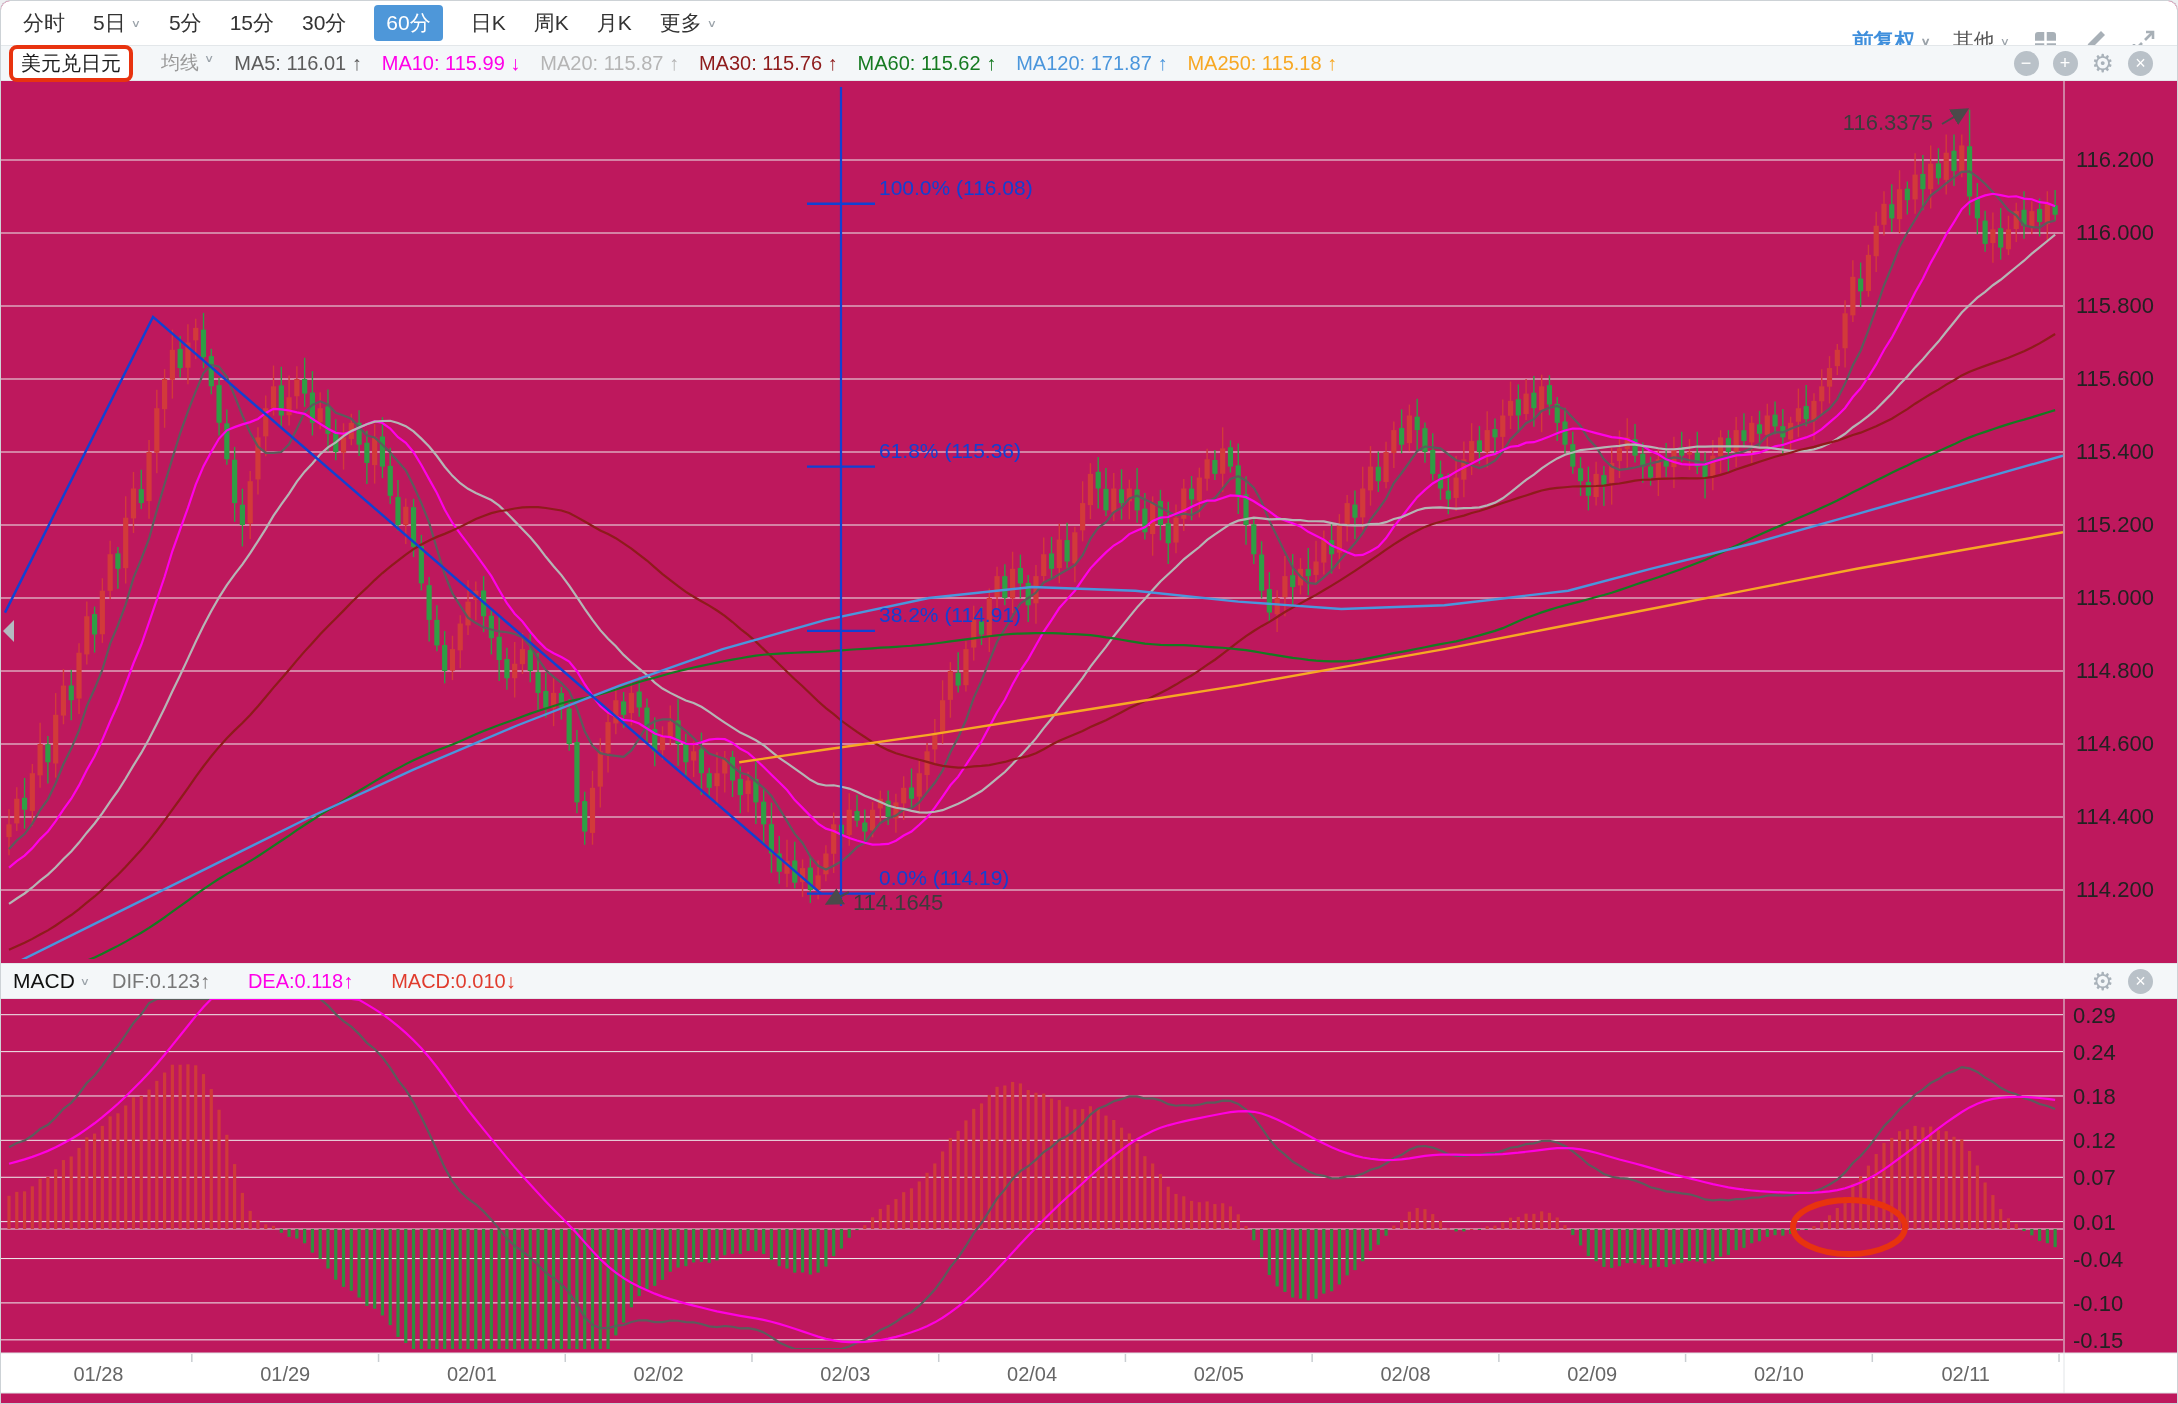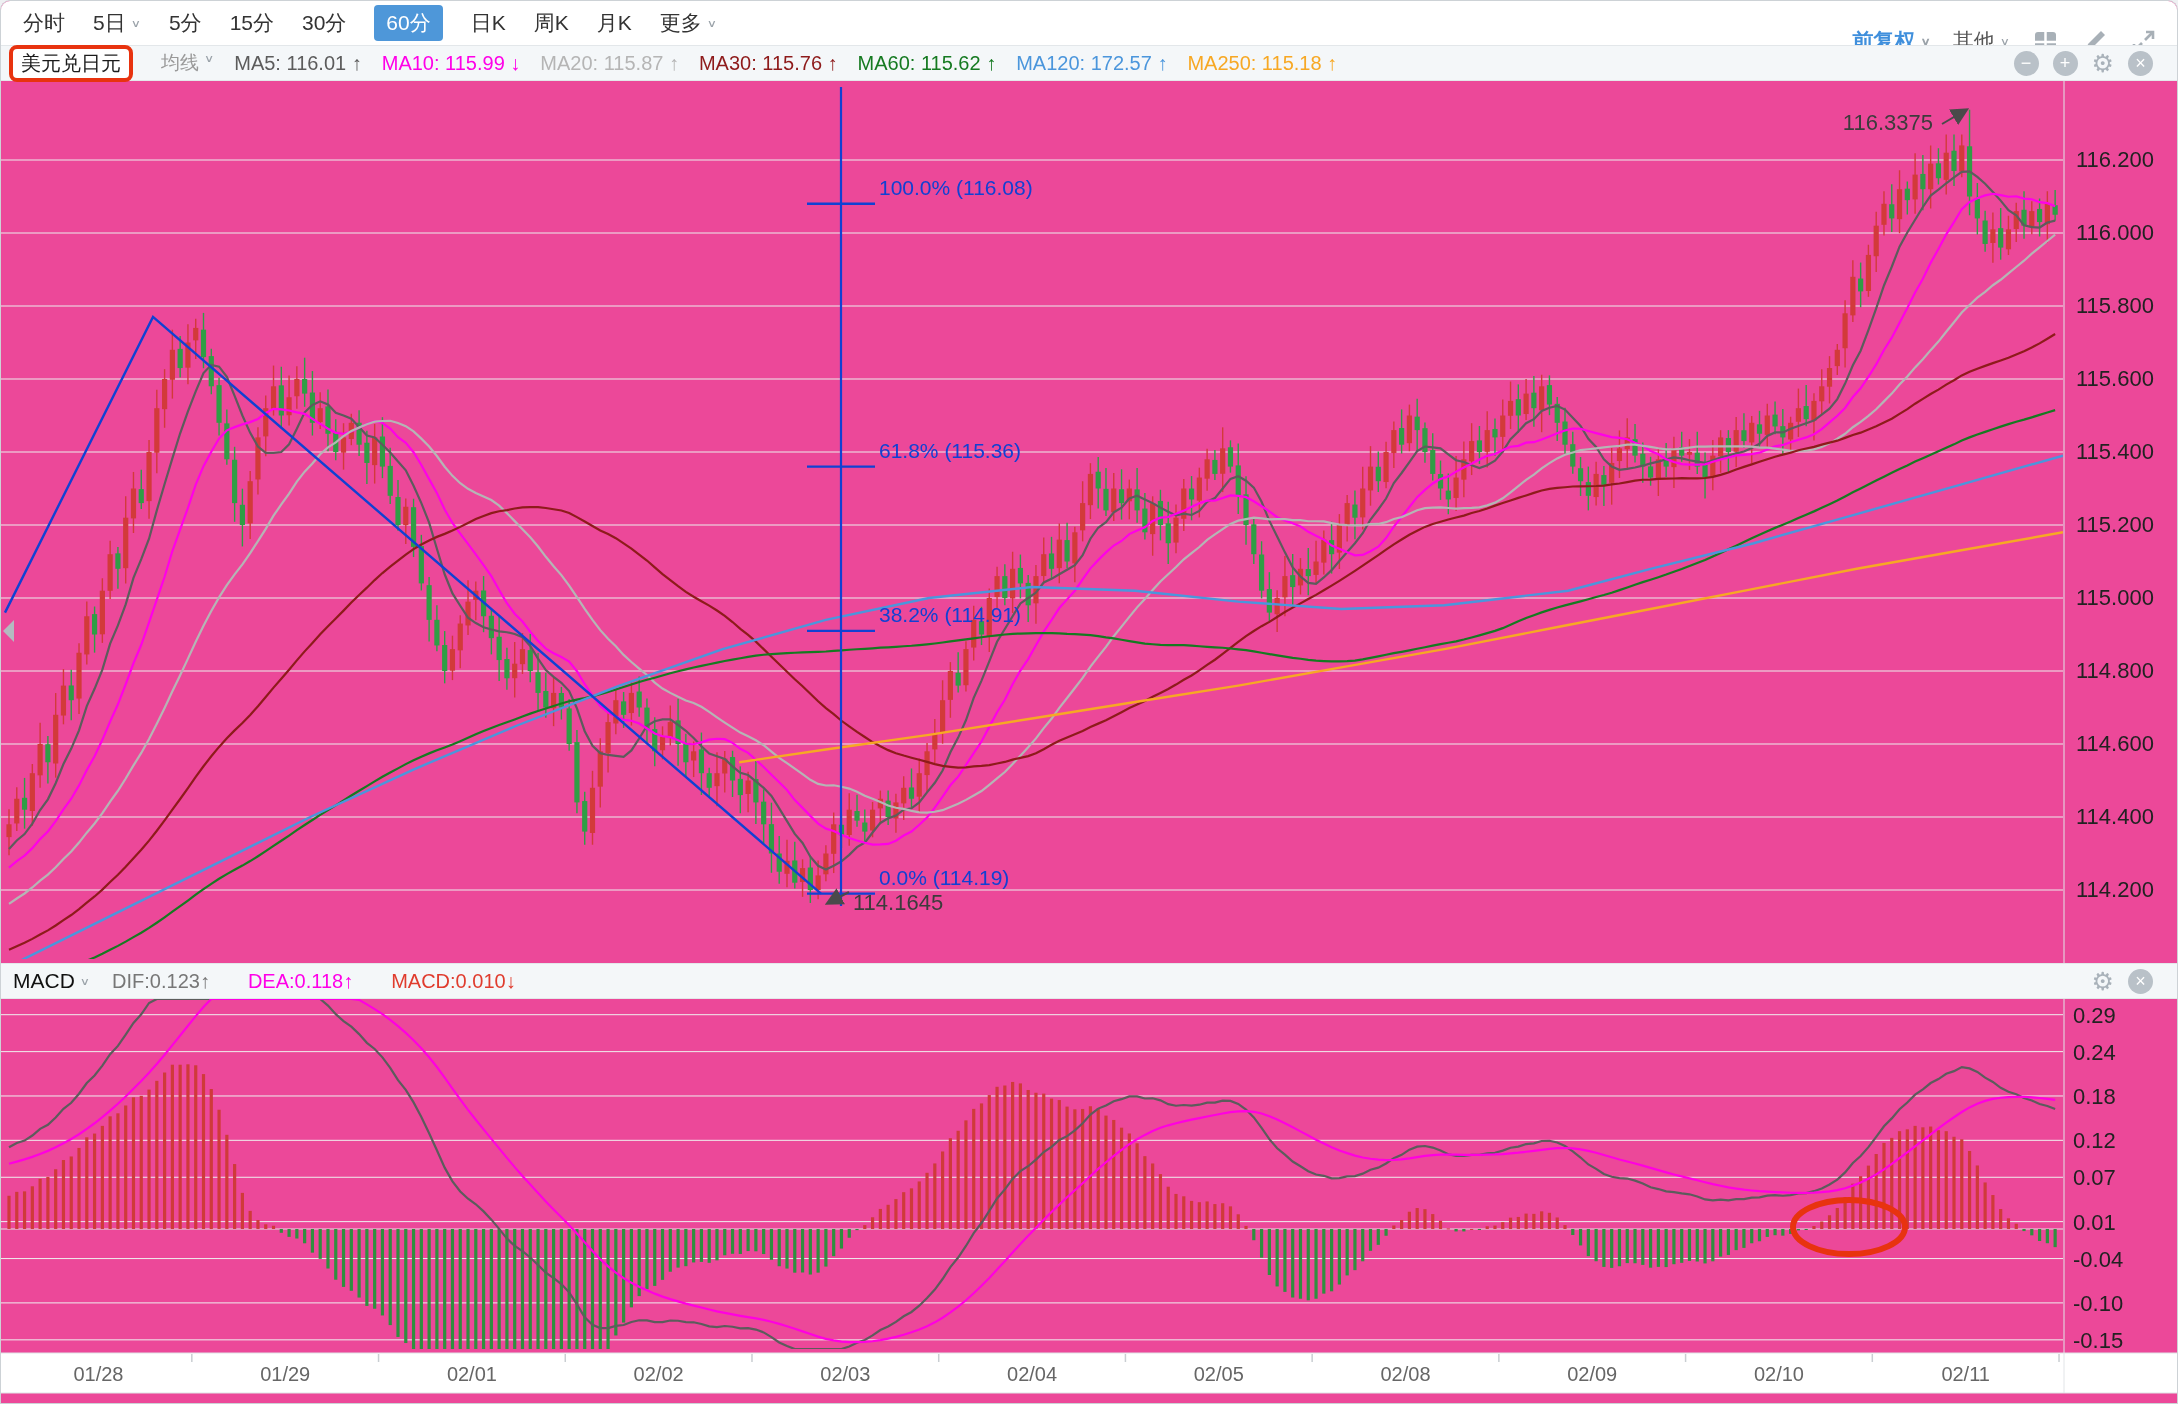--- a/index.html
+++ b/index.html
@@ -1,16 +1,16 @@
 <!DOCTYPE html>
 <html><head>
 <meta charset="utf-8">
 <style>
   html,body{margin:0;padding:0;background:#eef0f2;font-family:"Liberation Sans",sans-serif;}
-  #app{position:relative;width:2178px;height:1404px;background:#ec4899;border:1px solid #cdd2d6;
+  #app{position:relative;width:2178px;height:1404px;background:#be185d;border:1px solid #cdd2d6;
        border-radius:10px 10px 0 0;overflow:hidden;box-sizing:border-box;padding-left:43px;}
   
   .toolbar{position:absolute;left:0;top:0;width:2178px;height:44px;display:flex;align-items:center;background:#fff;}
   .tabs{display:flex;align-items:center;margin-left:22px;gap:28px;}
   .tab{font-size:21px;color:#333;cursor:pointer;display:flex;align-items:center;white-space:nowrap;}
   .tab.active{background:#4e97d9;color:#fff;border-radius:4px;padding:4px 12px;}
   .caret{font-size:14px;color:#9aa2a9;margin-left:5px;transform:scaleY(.75);display:inline-block;}
   .tb-right{position:absolute;right:22px;top:18px;height:44px;display:flex;align-items:center;gap:22px;}
   .adjust{font-size:21px;color:#3f8fdc;font-weight:bold;display:flex;align-items:center;}
   .other{font-size:21px;color:#555;display:flex;align-items:center;}
@@ -91,21 +91,21 @@
     <span class="ma-selector">
         <span>均线</span>
         <span class="caret">∨</span>
       </span>
     <span class="ma-items">
         <span class="ma-item" style="color: rgb(92, 92, 92);">MA5: 116.01 ↑</span>
         <span class="ma-item" style="color: rgb(255, 0, 232);">MA10: 115.99 ↓</span>
         <span class="ma-item" style="color: rgb(181, 181, 181);">MA20: 115.87 ↑</span>
         <span class="ma-item" style="color: rgb(142, 27, 27);">MA30: 115.76 ↑</span>
         <span class="ma-item" style="color: rgb(21, 122, 33);">MA60: 115.62 ↑</span>
-        <span class="ma-item" style="color: rgb(75, 150, 220);">MA120: 172.57 ↑</span>
+        <span class="ma-item" style="color: rgb(75, 150, 220);">MA120: 171.87 ↑</span>
         <span class="ma-item" style="color: rgb(247, 168, 36);">MA250: 115.18 ↑</span>
       </span>
     <span class="legend-icons">
       <span class="circle-icon">−</span>
       <span class="circle-icon">+</span>
       <span class="gear-icon">⚙</span>
       <span class="circle-icon">×</span>
     </span>
   </div>
 

